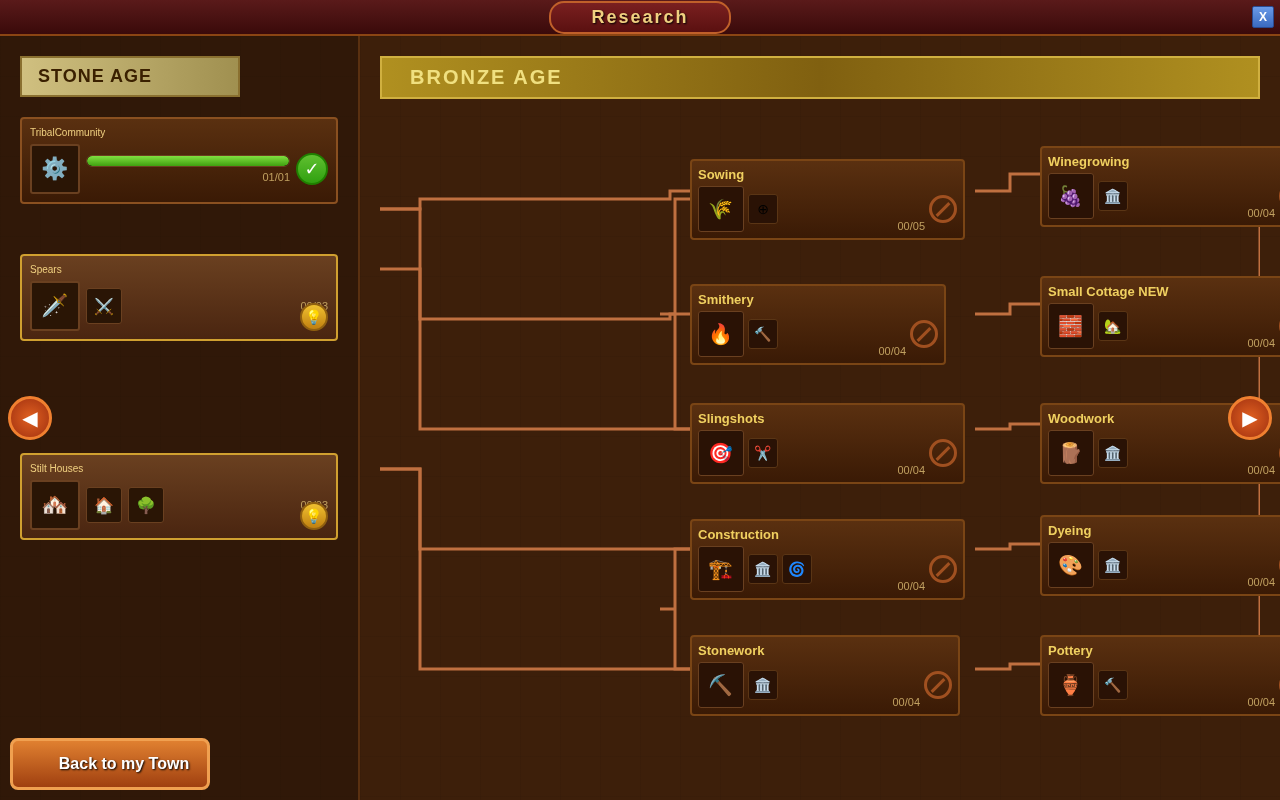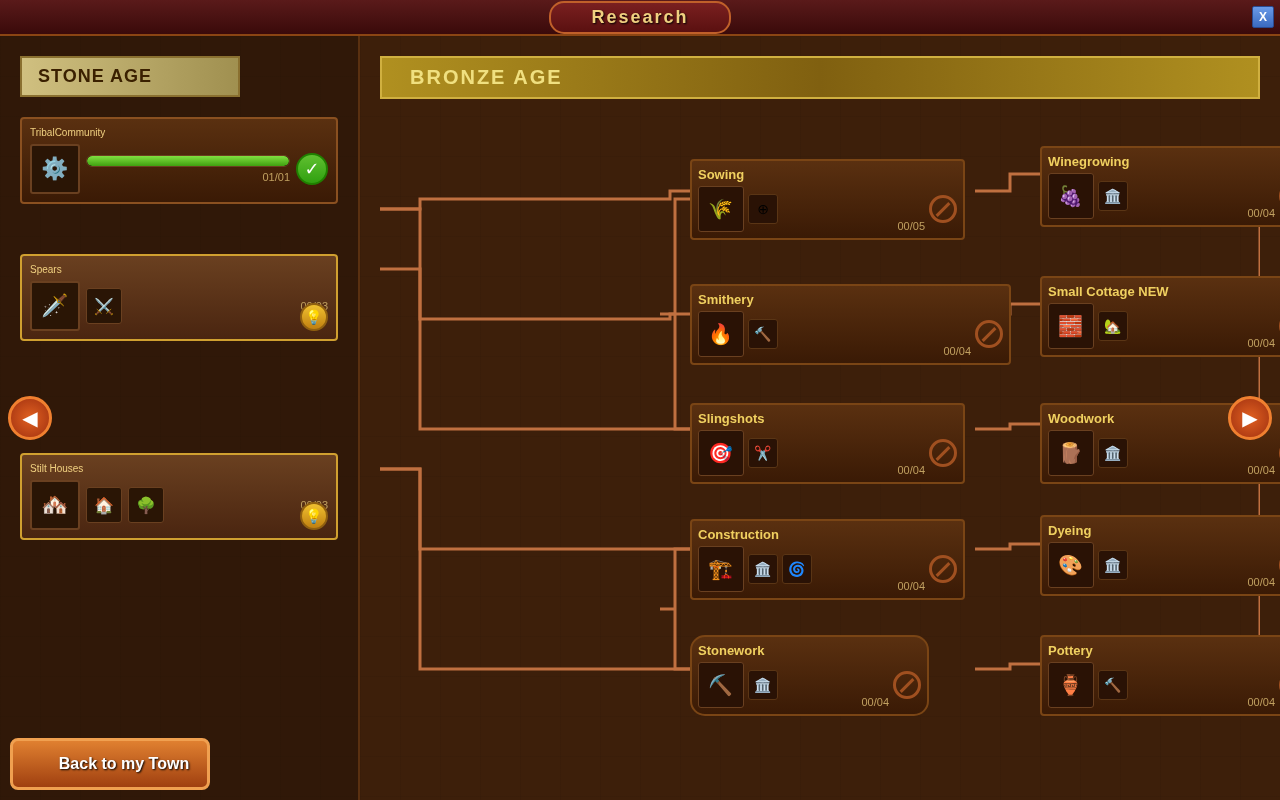--- a/index.html
+++ b/index.html
@@ -441,21 +441,21 @@
         <div class="node-title">Winegrowing</div>
         <div class="node-row">
           <div class="node-icon">🍇</div>
           <div class="node-icon-sm">🏛️</div>
           <div class="node-spacer"></div>
           <div class="node-count">00/04</div>
           <div class="no-entry"></div>
         </div>
       </div>
 
-      <div class="tree-node" style="left:310px; top:165px; width:321px;">
+      <div class="tree-node" style="left:310px; top:165px; width:256px;">
         <div class="node-title">Smithery</div>
         <div class="node-row">
           <div class="node-icon">🔥</div>
           <div class="node-icon-sm">🔨</div>
           <div class="node-spacer"></div>
           <div class="node-count">00/04</div>
           <div class="no-entry"></div>
         </div>
       </div>
 
@@ -508,21 +508,21 @@
         <div class="node-title">Dyeing</div>
         <div class="node-row">
           <div class="node-icon">🎨</div>
           <div class="node-icon-sm">🏛️</div>
           <div class="node-spacer"></div>
           <div class="node-count">00/04</div>
           <div class="no-entry"></div>
         </div>
       </div>
 
-      <div class="tree-node" style="left:310px; top:516px; width:239px;border-radius:15px;">
+      <div class="tree-node" style="left:310px; top:516px; width:270px;">
         <div class="node-title">Stonework</div>
         <div class="node-row">
           <div class="node-icon">⛏️</div>
           <div class="node-icon-sm">🏛️</div>
           <div class="node-spacer"></div>
           <div class="node-count">00/04</div>
           <div class="no-entry"></div>
         </div>
       </div>
 

